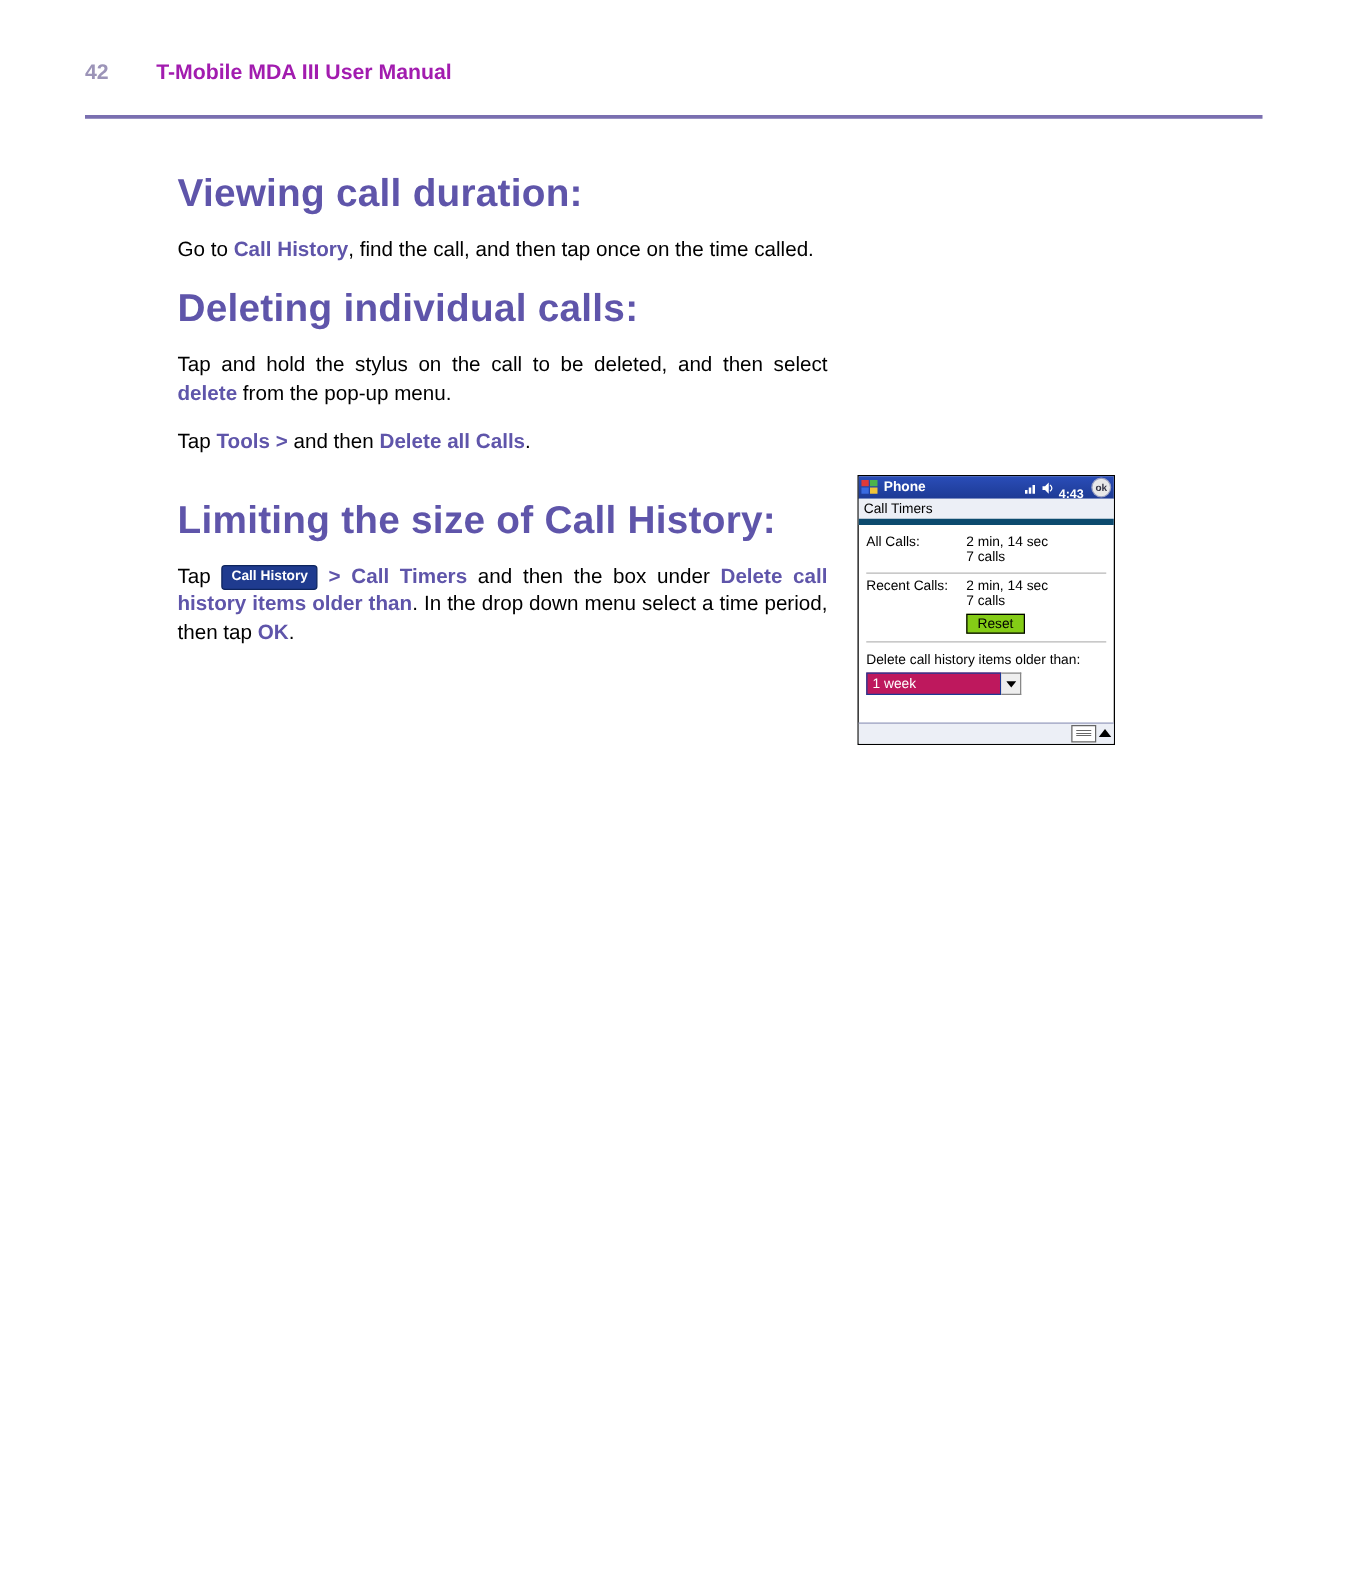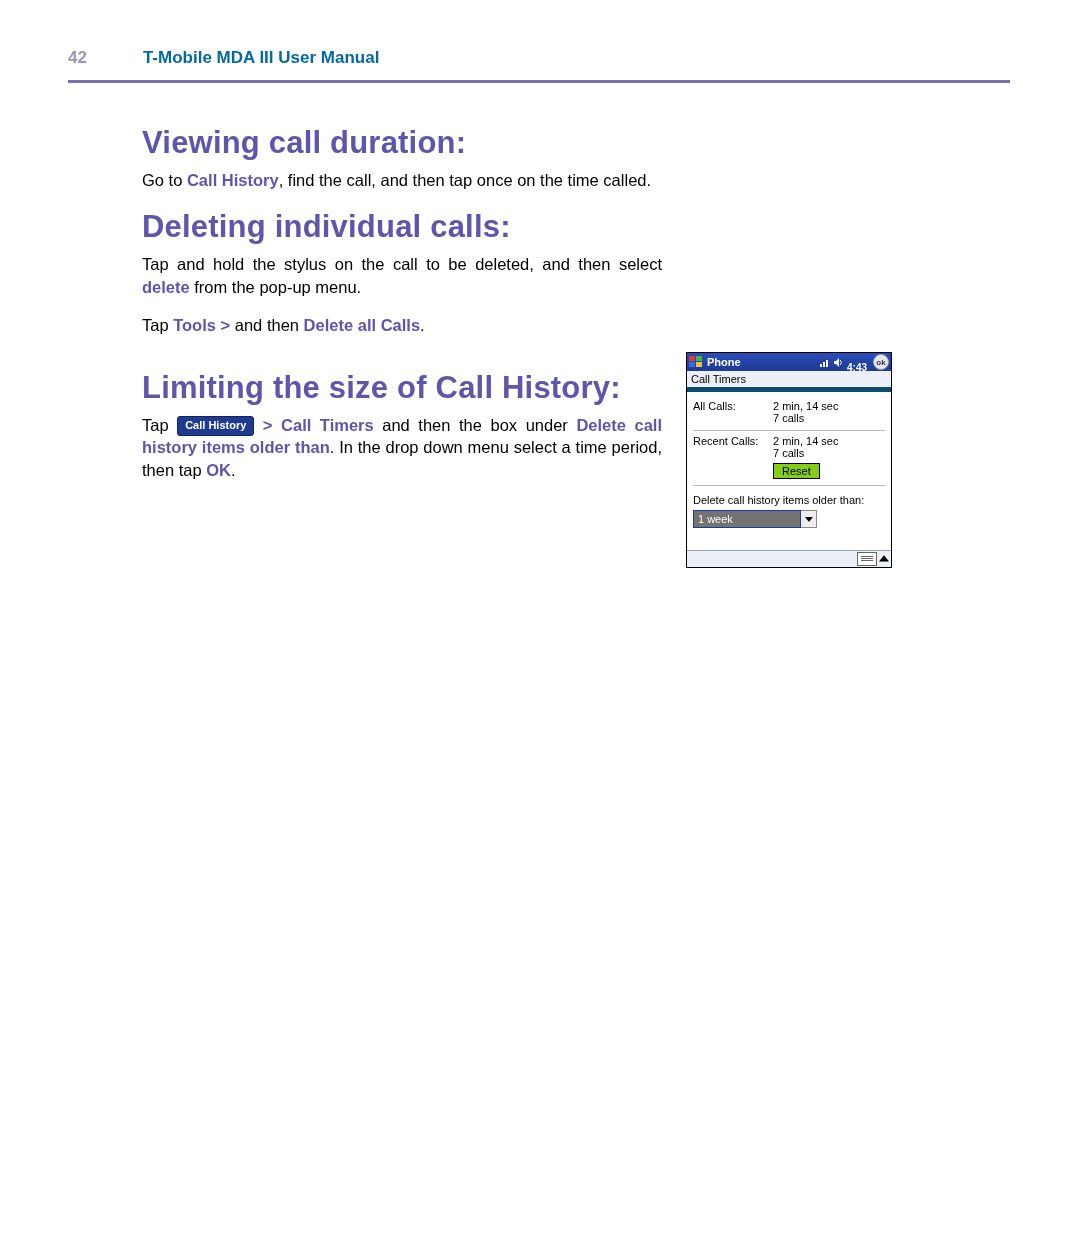--- a/index.html
+++ b/index.html
@@ -9,51 +9,51 @@
     font-family: Verdana, Geneva, sans-serif;
     width: 1080px;
   }
   .page {
     padding: 48px 70px 60px 70px;
     box-sizing: border-box;
   }
   .runhead {
     display: flex;
     align-items: baseline;
-    gap: 56px;
+    gap: 38px;
     border-bottom: 3px solid #7a6fb0;
-    padding-bottom: 12px;
+    padding-bottom: 24px;
     margin-left: -2px;
   }
   .pagenum {
     color: #9c94b8;
     font-weight: bold;
     font-size: 17px;
   }
   .runtitle {
-    color: #0369a1;
+    color: #a21caf;
     font-weight: bold;
     font-size: 17px;
   }
   .content {
     padding-left: 72px;
     padding-top: 24px;
   }
   h2 {
     color: #5f55aa;
     font-size: 31px;
     font-weight: bold;
     margin: 18px 0 8px 0;
     letter-spacing: 0.2px;
   }
   p {
     color: #000;
     font-size: 16.5px;
     line-height: 1.35;
-    margin: 0 0 16px 0;
+    margin: 16px 0 16px 0;
     max-width: 520px;
     text-align: justify;
   }
   .kw {
     color: #5f55aa;
     font-weight: bold;
   }
   .btn-chip {
     display: inline-block;
     background: #1f3b8f;
@@ -141,21 +141,21 @@
   .pda-delete-label {
     font-size: 11px;
     margin: 8px 0 4px 0;
   }
   .pda-select {
     display:flex;
     width: 124px;
   }
   .pda-select-field {
     flex:1 1 auto;
-    background:#737373;
+    background:#be185d;
     color:#fff;
     border:1px solid #1d3a94;
     padding: 1px 4px;
     font-size: 11px;
     height: 14px;
     line-height:14px;
   }
   .pda-select-btn {
     width: 16px; height: 18px;
     background:#eee;

